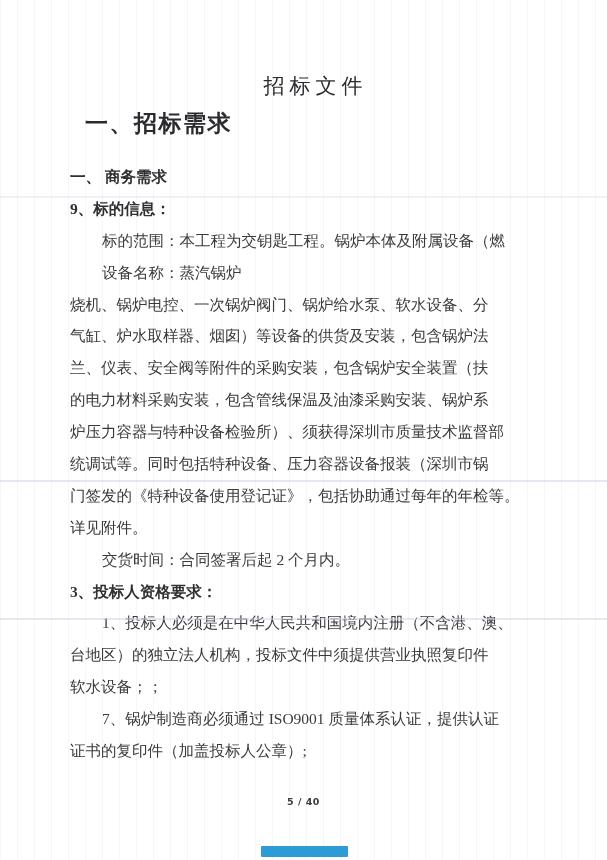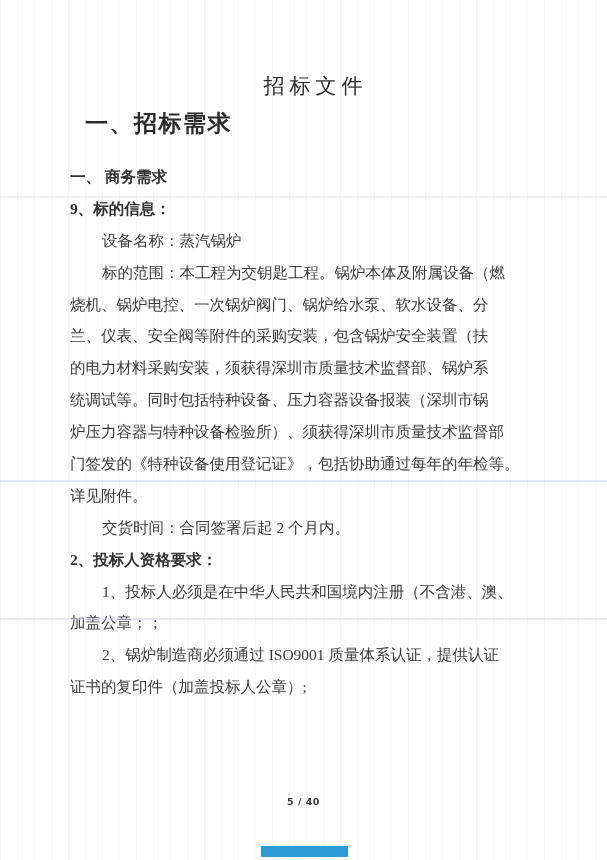--- a/index.html
+++ b/index.html
@@ -103,34 +103,36 @@
 
 <div class="page">
 
   <div class="doc-title">招标文件</div>
 
   <div class="doc-subtitle">一、招标需求</div>
 
   <div class="doc-body" id="doc-body">
       <div class="line heading">一、 商务需求</div>
       <div class="line heading">9、标的信息：</div>
+      <div class="line indent justify">标的范围：本工程为交钥匙工程。锅炉本体及附属设备（燃</div>
       <div class="line indent">设备名称：蒸汽锅炉</div>
-      <div class="line indent justify">标的范围：本工程为交钥匙工程。锅炉本体及附属设备（燃</div>
       <div class="line justify">烧机、锅炉电控、一次锅炉阀门、锅炉给水泵、软水设备、分</div>
+      <div class="line justify">气缸、炉水取样器、烟囱）等设备的供货及安装，包含锅炉法</div>
       <div class="line justify">兰、仪表、安全阀等附件的采购安装，包含锅炉安全装置（扶</div>
-      <div class="line justify">的电力材料采购安装，须获得深圳市质量技术监督部、锅炉系</div>
+      <div class="line justify">的电力材料采购安装，包含管线保温及油漆采购安装、锅炉系</div>
+      <div class="line justify">炉压力容器与特种设备检验所）、须获得深圳市质量技术监督部</div>
       <div class="line justify">统调试等。同时包括特种设备、压力容器设备报装（深圳市锅</div>
-      <div class="line justify">炉压力容器与特种设备检验所）、须获得深圳市质量技术监督部</div>
       <div class="line justify">门签发的《特种设备使用登记证》，包括协助通过每年的年检等。</div>
       <div class="line plain">详见附件。</div>
       <div class="line indent">交货时间：合同签署后起 2 个月内。</div>
-      <div class="line heading">2、投标人资格要求：</div>
+      <div class="line heading">3、投标人资格要求：</div>
       <div class="line indent justify">1、投标人必须是在中华人民共和国境内注册（不含港、澳、</div>
-      <div class="line plain">加盖公章；；</div>
-      <div class="line indent justify">2、锅炉制造商必须通过 ISO9001 质量体系认证，提供认证</div>
+      <div class="line justify">台地区）的独立法人机构，投标文件中须提供营业执照复印件</div>
+      <div class="line plain">软水设备；；</div>
+      <div class="line indent justify">7、锅炉制造商必须通过 ISO9001 质量体系认证，提供认证</div>
       <div class="line plain">证书的复印件（加盖投标人公章）;</div>
     </div>
 
   <div class="hline hline-1"></div>
   <div class="hline hline-2"></div>
   <div class="hline hline-3"></div>
 
   <div class="page-number">5 / 40</div>
 
   <div class="accent-bar" style="background: rgb(47, 155, 213);"></div>

